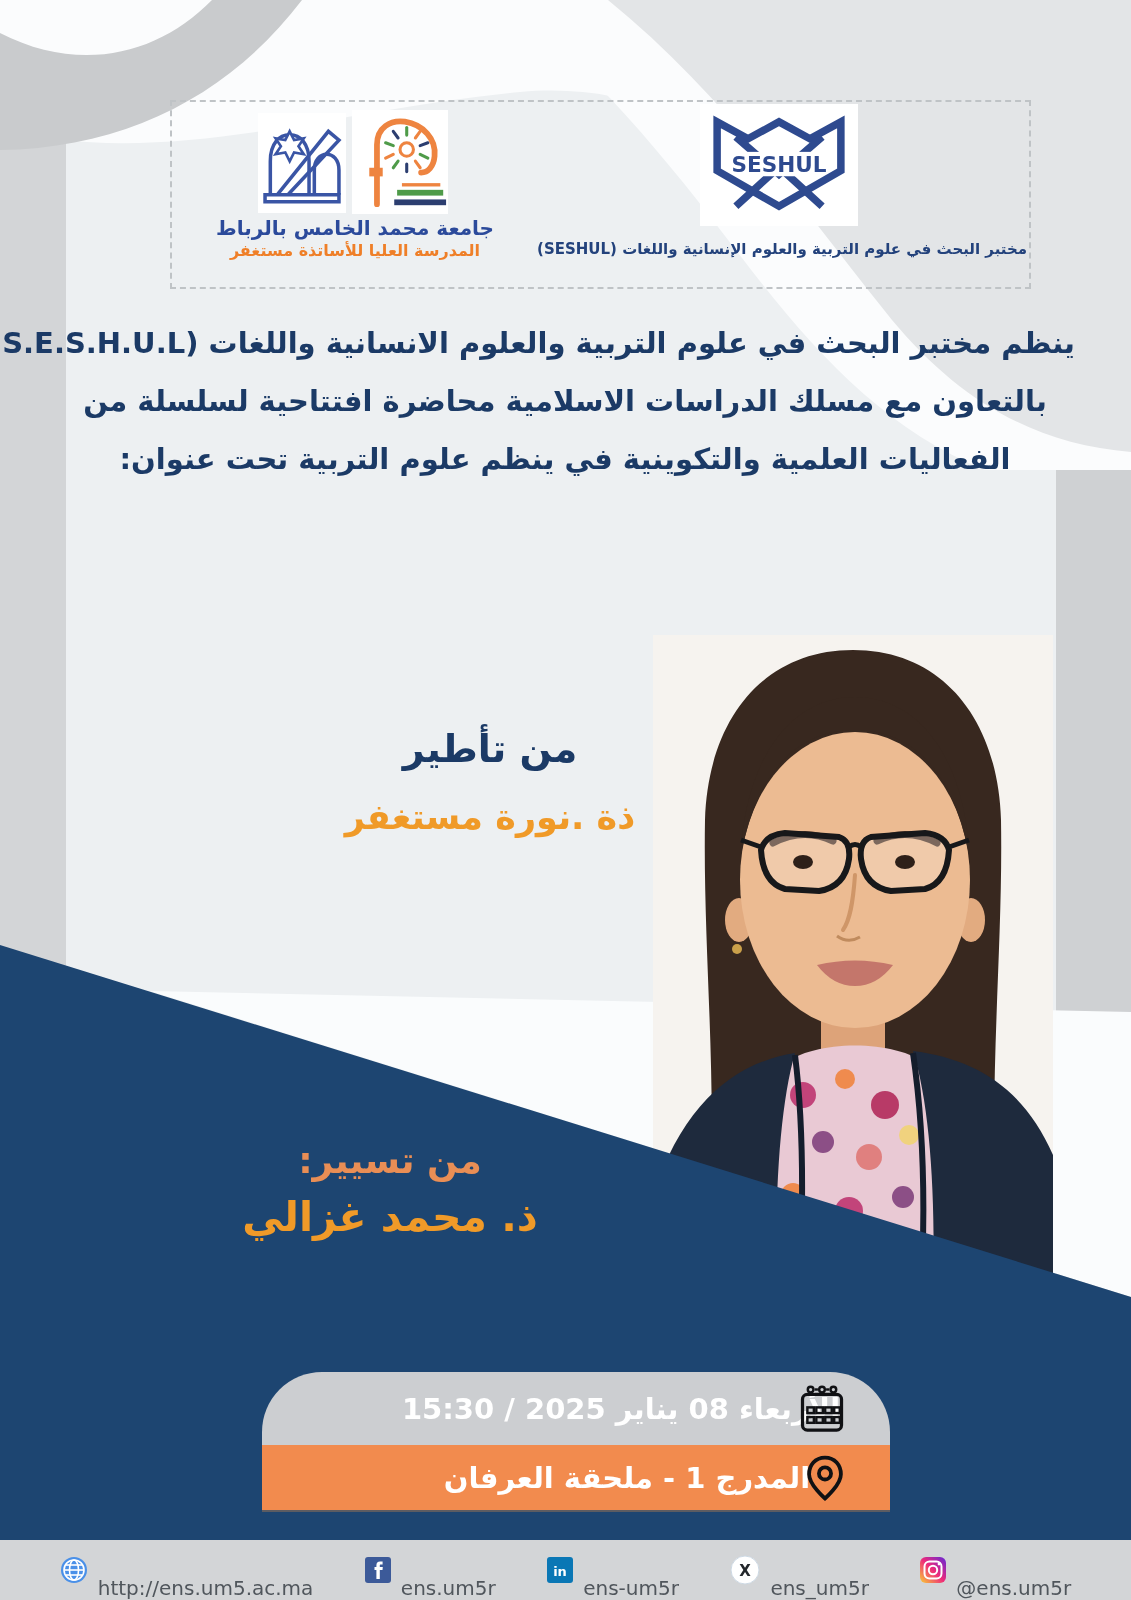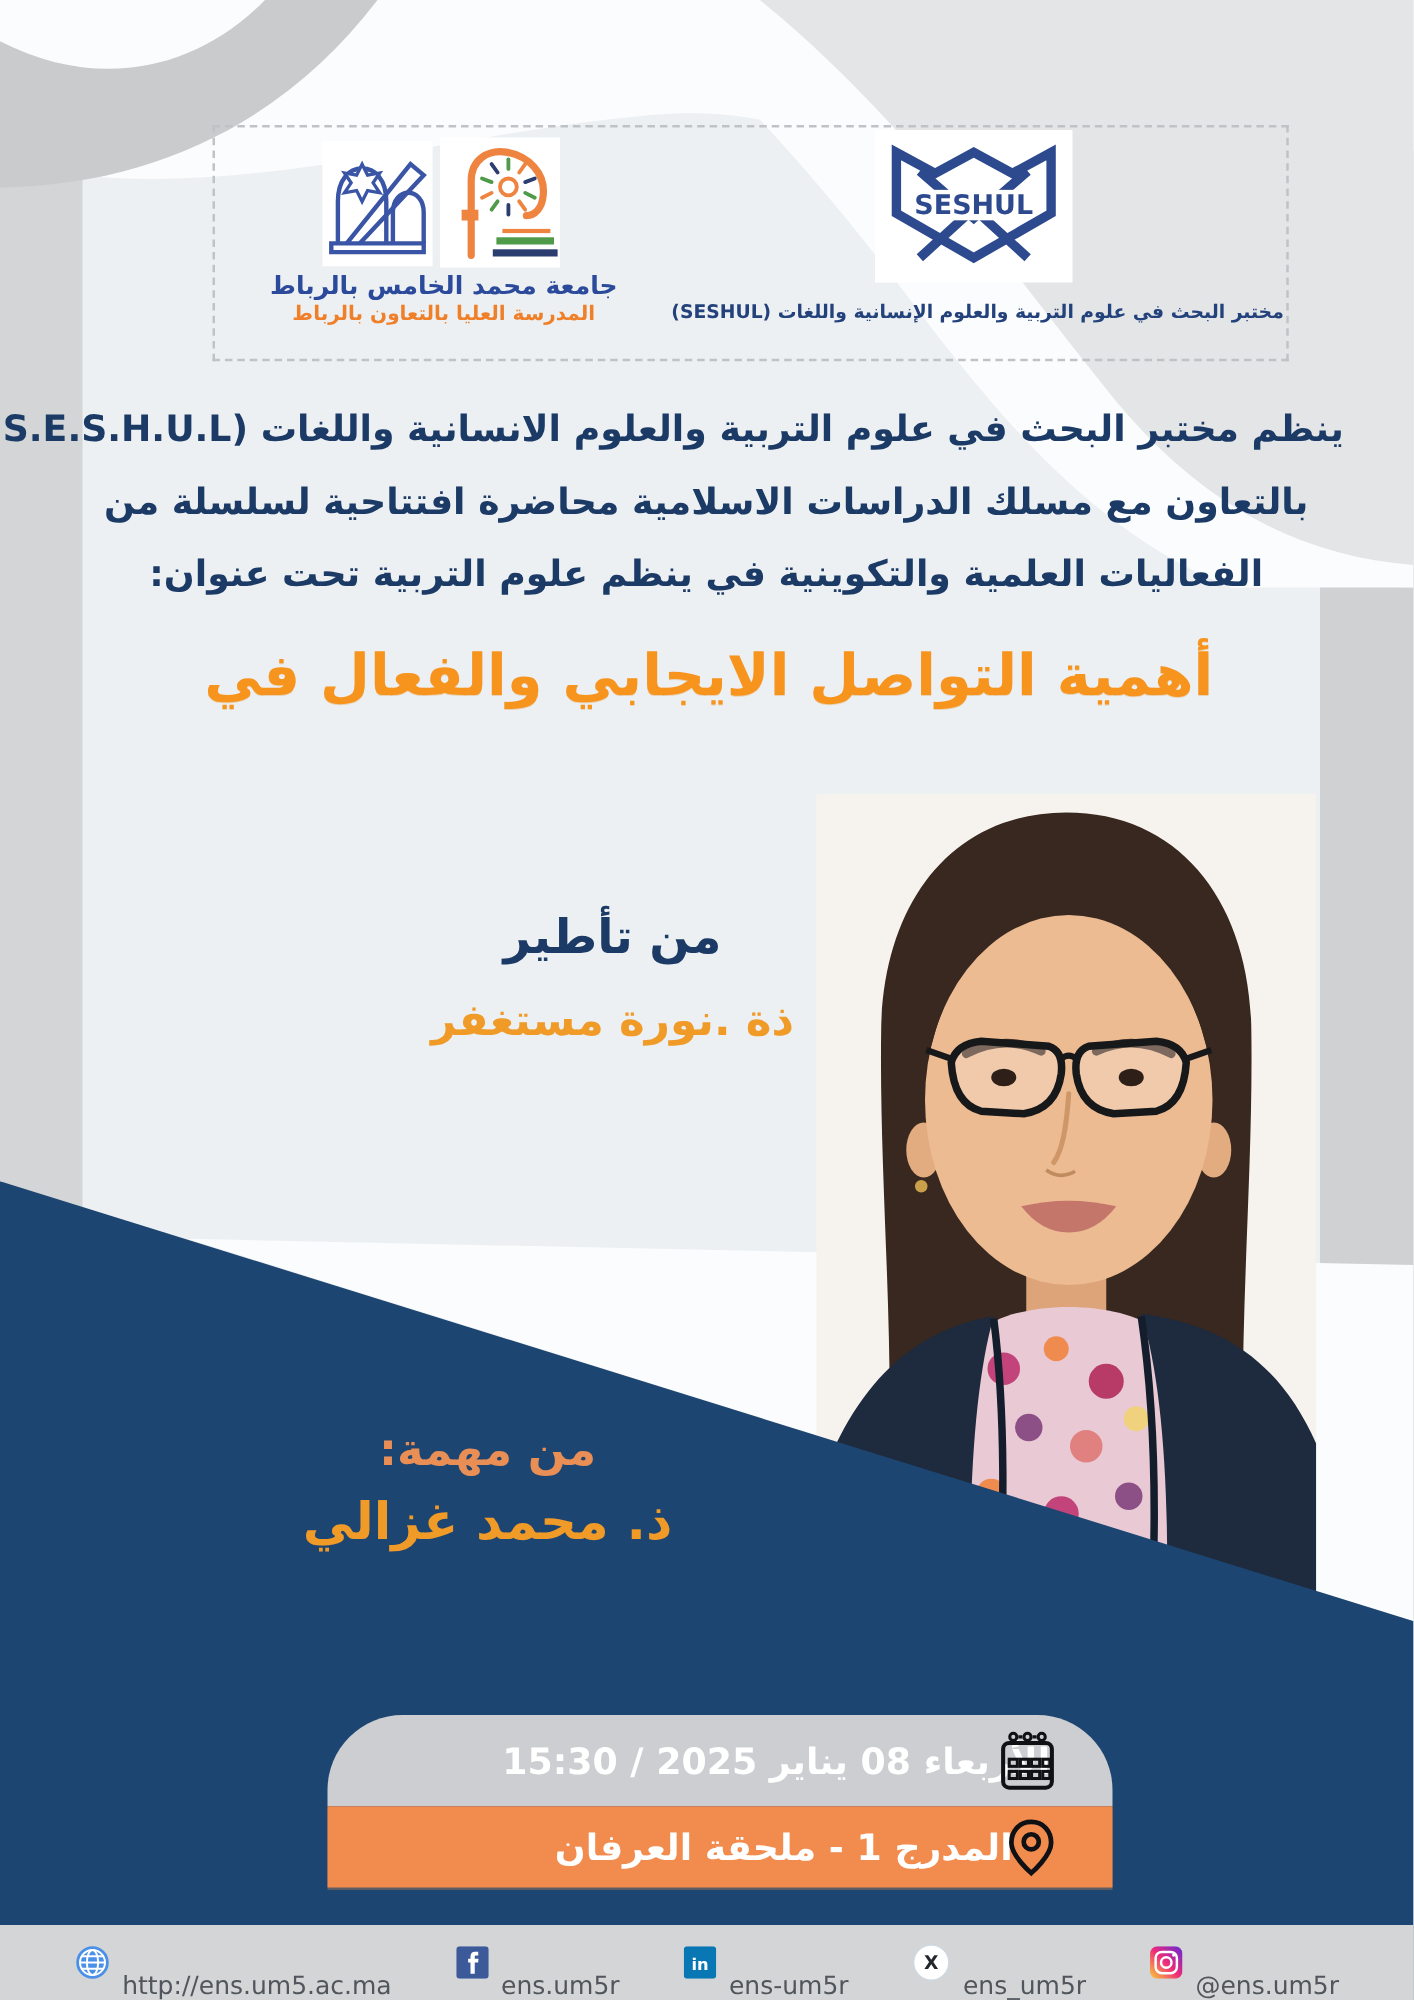--- a/index.html
+++ b/index.html
@@ -158,21 +158,21 @@
       <line x1="43" y1="35" x2="35" y2="32" stroke="#4f9b49"></line>
         <line x1="48" y1="27" x2="43" y2="20" stroke="#2c3e70"></line>
       <circle cx="57" cy="39" r="7" fill="none" stroke="#ee8440"></circle>
     </g>
     <rect x="52" y="74" width="40" height="3.5" fill="#ee8440"></rect>
     <rect x="47" y="81" width="48" height="6" fill="#4f9b49"></rect>
     <rect x="44" y="91" width="54" height="6" fill="#2c3e70"></rect>
   </svg>
 
   <div class="uni-name">جامعة محمد الخامس بالرباط</div>
-  <div class="school-name">المدرسة العليا بالتعاون بالرباط</div>
+  <div class="school-name">المدرسة العليا للأساتذة مستغفر</div>
 
   <div class="logo-img seshul-logo abs">
     <svg width="150" height="114" viewBox="0 0 160 120">
       <g stroke="#2e4a8f" stroke-width="8" fill="none" stroke-linejoin="miter">
         <path d="M14,14 L14,66 L80,104 L146,66 L146,14 L113,32 L80,14 L47,32 Z"></path>
         <path d="M34,104 L80,62 L126,104"></path>
         <path d="M34,30 L80,70 L126,30"></path>
       </g>
       <rect x="34" y="46" width="92" height="26" fill="#fff"></rect>
       <text x="80" y="67" text-anchor="middle" font-family="DejaVu Sans, sans-serif" font-size="23" font-weight="bold" fill="#2e4a8f">SESHUL</text>
@@ -180,30 +180,29 @@
   </div>
   <div class="seshul-caption">مختبر البحث في علوم التربية والعلوم الإنسانية واللغات  (SESHUL)</div>
 
   <div class="intro">
     <div class="line">ينظم مختبر البحث في علوم التربية والعلوم الانسانية واللغات  (S.E.S.H.U.L).</div>
     <div class="line">بالتعاون مع  مسلك الدراسات الاسلامية محاضرة افتتاحية لسلسلة من</div>
     <div class="line">الفعاليات العلمية والتكوينية في ينظم علوم التربية تحت عنوان:</div>
   </div>
 
   <div class="main-title">
-    <div class="line">أهمية التواصل الايجابي والفعال في</div>
   </div>
 
   <div class="speaker">
     <div class="speaker-heading">من تأطير</div>
     <div class="speaker-name">ذة .نورة مستغفر</div>
   </div>
 
   <div class="moderator">
-    <div class="moderator-heading">من مهمة:</div>
+    <div class="moderator-heading">من تسيير:</div>
     <div class="moderator-name">ذ. محمد غزالي</div>
   </div>
 
   <div class="event-card">
     <div class="event-date-row">
       <span class="event-text">الأربعاء 08 يناير 2025 / 15:30</span>
       <svg class="event-icon" width="52" height="52" viewBox="0 0 64 64">
         <rect x="8" y="14" width="48" height="44" rx="6" stroke="#101114" stroke-width="4" fill="none"></rect>
         <circle cx="18" cy="8" r="3.5" stroke="#101114" stroke-width="3" fill="none"></circle>
         <circle cx="32" cy="8" r="3.5" stroke="#101114" stroke-width="3" fill="none"></circle>

